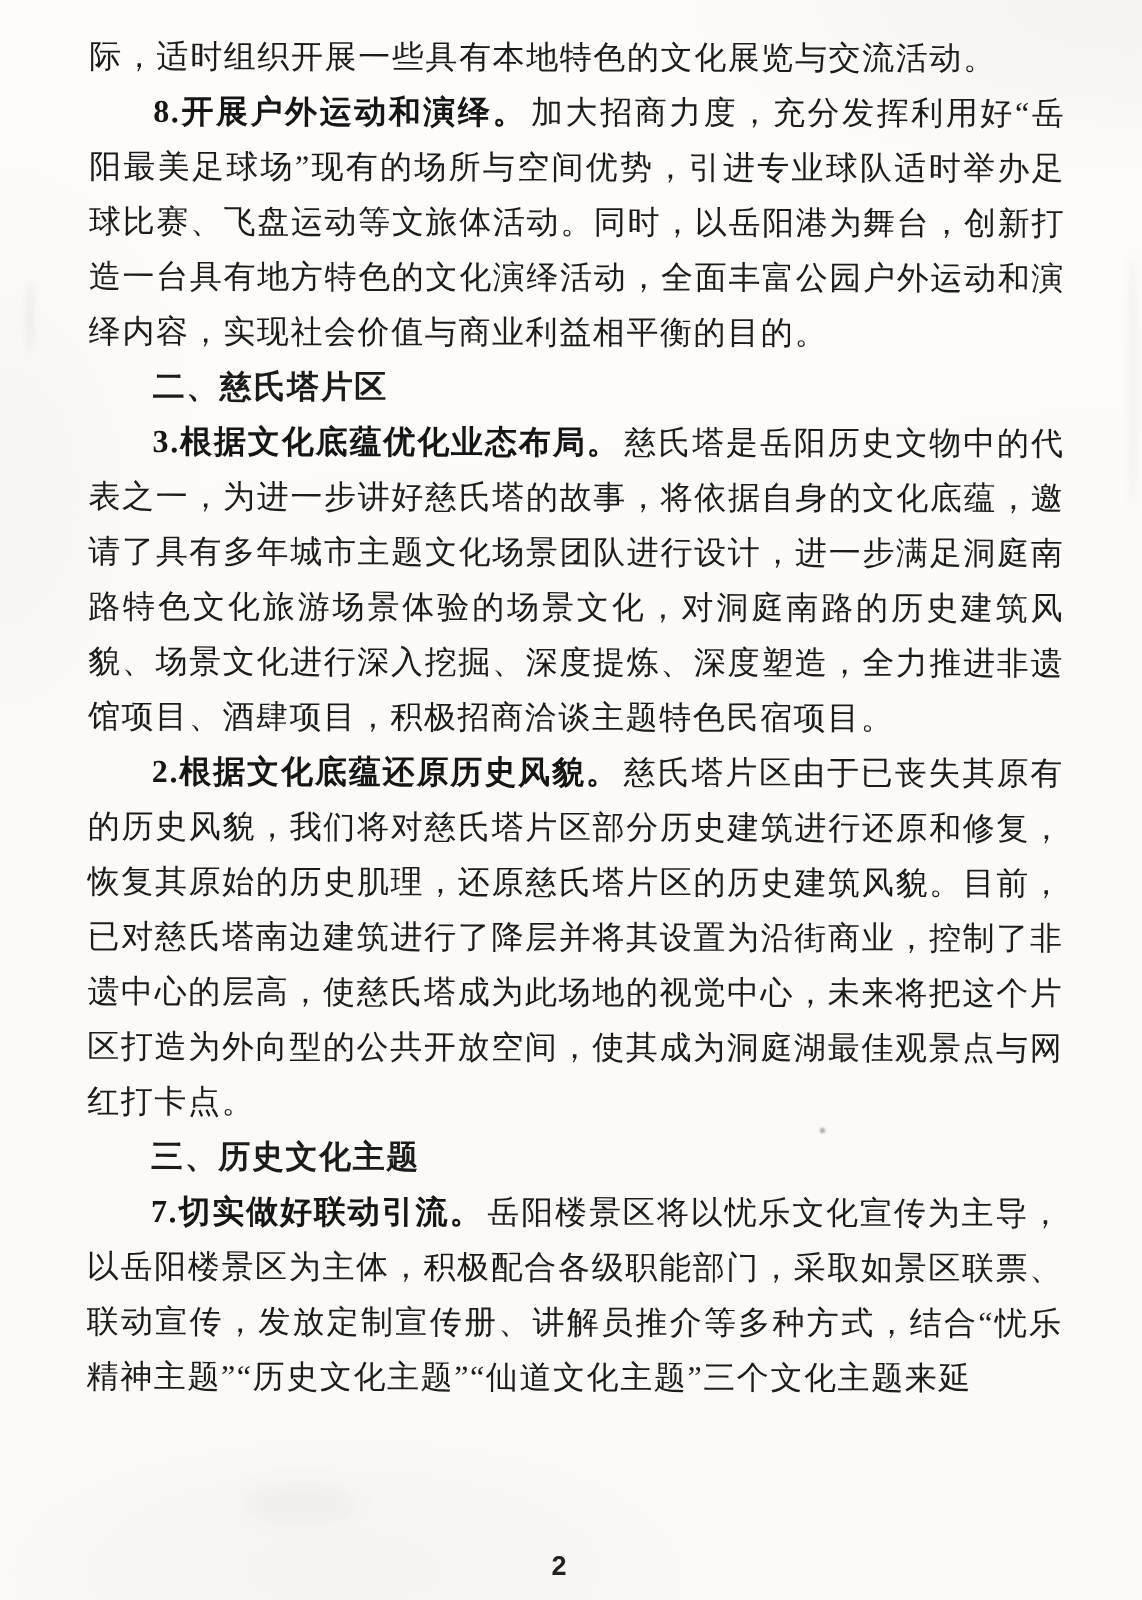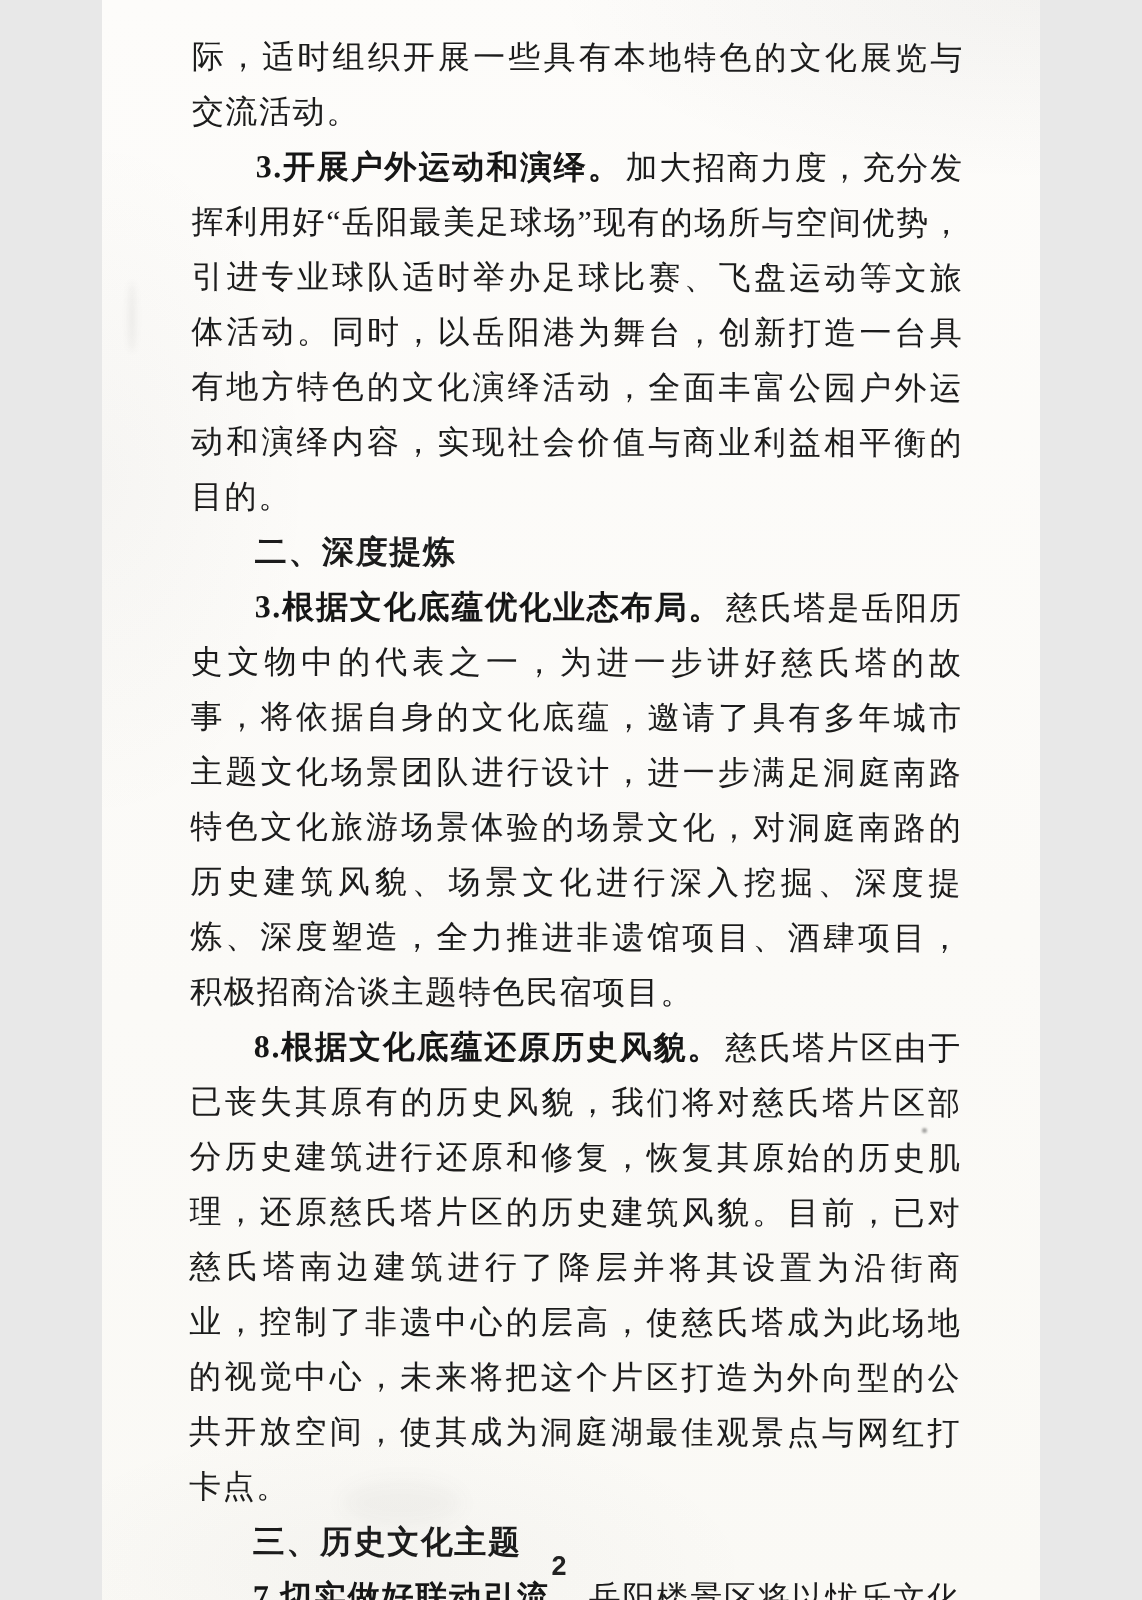--- a/index.html
+++ b/index.html
@@ -2,21 +2,21 @@
 <html><head>
 <meta charset="utf-8">
 <style>
   html, body {
     margin: 0;
     padding: 0;
     background: #e8e8e8;
   }
   .scan-page {
     position: relative;
-    width: 938px;
+    width: 1142px;
     height: 1600px;
     margin: 0 auto;
     overflow: hidden;
     background:
       radial-gradient(ellipse 700px 260px at 100% 0%, rgba(60,60,60,0.05), transparent 70%),
       radial-gradient(ellipse 300px 500px at 0% 30%, rgba(60,60,60,0.03), transparent 70%),
       radial-gradient(ellipse 500px 200px at 30% 98%, rgba(60,60,60,0.03), transparent 75%),
       linear-gradient(175deg, #fdfcfa 0%, #fbfaf7 60%, #faf9f5 100%);
     font-family: "Liberation Serif", "DejaVu Serif", serif;
   }
@@ -83,27 +83,27 @@
 
   <div class="smudge smudge-a"></div>
   <div class="smudge smudge-b"></div>
   <div class="smudge smudge-c"></div>
   <div class="smudge smudge-d"></div>
 
   <div class="content">
 
     <p><span>际，适时组织开展一些具有本地特色的文化展览与交流活动。</span></p>
 
-    <p class="indent"><span class="lead">3.开展户外运动和演绎。</span><span>加大招商力度，充分发挥利用好“岳阳最美足球场”现有的场所与空间优势，引进专业球队适时举办足球比赛、飞盘运动等文旅体活动。同时，以岳阳港为舞台，创新打造一台具有地方特色的文化演绎活动，全面丰富公园户外运动和演绎内容，实现社会价值与商业利益相平衡的目的。</span></p>
+    <p class="indent"><span class="lead">8.开展户外运动和演绎。</span><span>加大招商力度，充分发挥利用好“岳阳最美足球场”现有的场所与空间优势，引进专业球队适时举办足球比赛、飞盘运动等文旅体活动。同时，以岳阳港为舞台，创新打造一台具有地方特色的文化演绎活动，全面丰富公园户外运动和演绎内容，实现社会价值与商业利益相平衡的目的。</span></p>
 
-    <p class="indent heading"><span>二、深度提炼</span></p>
+    <p class="indent heading"><span>二、慈氏塔片区</span></p>
 
     <p class="indent"><span class="lead">3.根据文化底蕴优化业态布局。</span><span>慈氏塔是岳阳历史文物中的代表之一，为进一步讲好慈氏塔的故事，将依据自身的文化底蕴，邀请了具有多年城市主题文化场景团队进行设计，进一步满足洞庭南路特色文化旅游场景体验的场景文化，对洞庭南路的历史建筑风貌、场景文化进行深入挖掘、深度提炼、深度塑造，全力推进非遗馆项目、酒肆项目，积极招商洽谈主题特色民宿项目。</span></p>
 
-    <p class="indent"><span class="lead">8.根据文化底蕴还原历史风貌。</span><span>慈氏塔片区由于已丧失其原有的历史风貌，我们将对慈氏塔片区部分历史建筑进行还原和修复，恢复其原始的历史肌理，还原慈氏塔片区的历史建筑风貌。目前，已对慈氏塔南边建筑进行了降层并将其设置为沿街商业，控制了非遗中心的层高，使慈氏塔成为此场地的视觉中心，未来将把这个片区打造为外向型的公共开放空间，使其成为洞庭湖最佳观景点与网红打卡点。</span></p>
+    <p class="indent"><span class="lead">2.根据文化底蕴还原历史风貌。</span><span>慈氏塔片区由于已丧失其原有的历史风貌，我们将对慈氏塔片区部分历史建筑进行还原和修复，恢复其原始的历史肌理，还原慈氏塔片区的历史建筑风貌。目前，已对慈氏塔南边建筑进行了降层并将其设置为沿街商业，控制了非遗中心的层高，使慈氏塔成为此场地的视觉中心，未来将把这个片区打造为外向型的公共开放空间，使其成为洞庭湖最佳观景点与网红打卡点。</span></p>
 
     <p class="indent heading"><span>三、历史文化主题</span></p>
 
     <p class="indent"><span class="lead">7.切实做好联动引流。</span><span>岳阳楼景区将以忧乐文化宣传为主导，以岳阳楼景区为主体，积极配合各级职能部门，采取如景区联票、联动宣传，发放定制宣传册、讲解员推介等多种方式，结合“忧乐精神主题”“历史文化主题”“仙道文化主题”三个文化主题来延</span></p>
 
   </div>
 
   <div class="page-number">2</div>
 
 </div>

